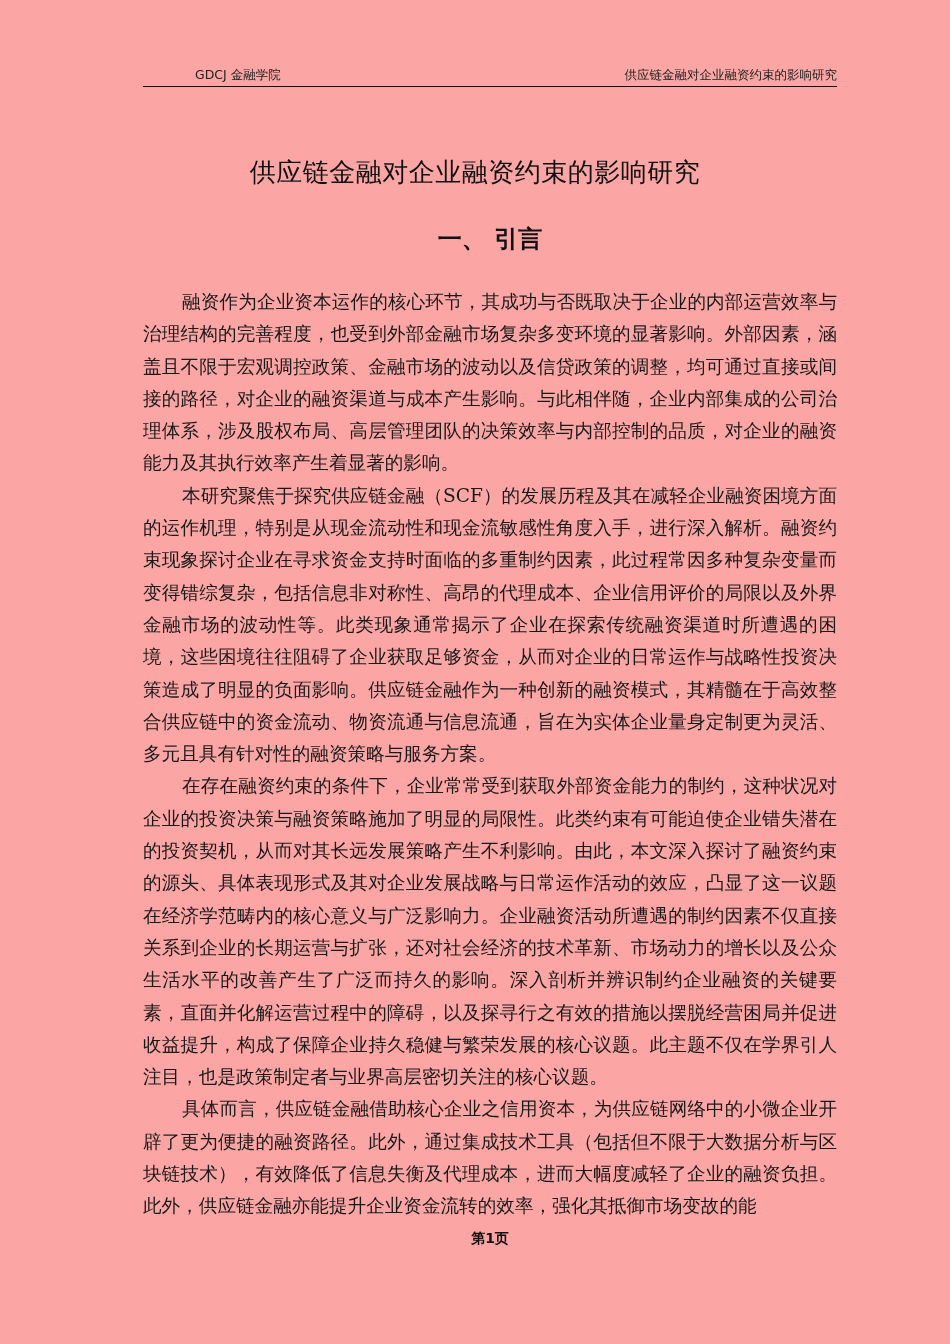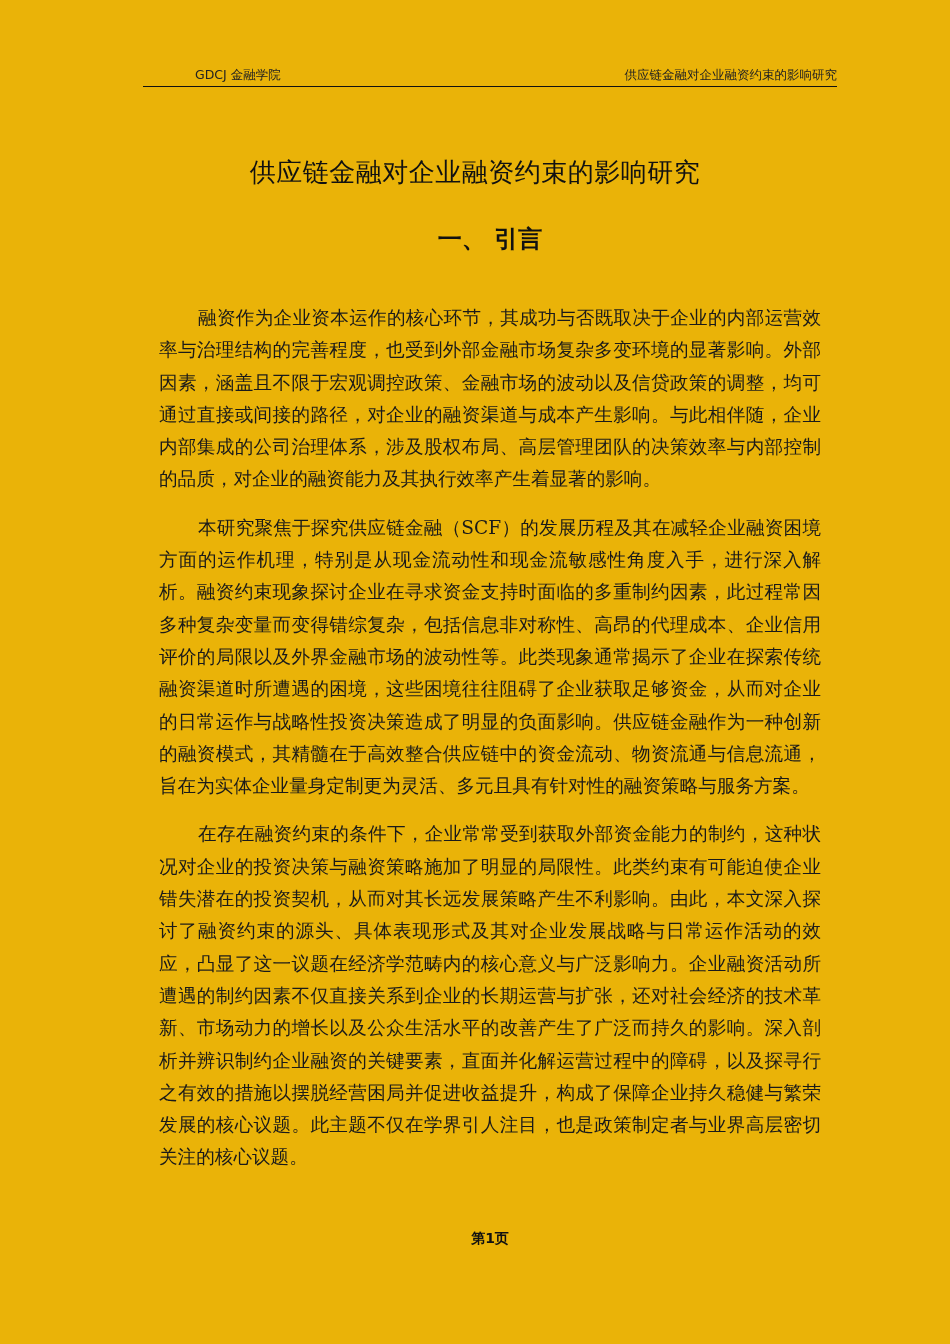--- a/index.html
+++ b/index.html
@@ -1,17 +1,17 @@
 <!DOCTYPE html>
 <html><head>
 <meta charset="utf-8">
 <style>
   html, body { margin: 0; padding: 0; background: #ffffff; }
   body { width: 950px; height: 1344px; position: relative; overflow: hidden; color: #111; }
-  .page { position: absolute; left: 0; top: 0; width: 950px; height: 1344px; background: #eab308; }
+  .page { position: absolute; left: 0; top: 0; width: 950px; height: 1344px; background: #fca5a5; }
   .header {
     position: absolute; left: 143px; top: 66px; width: 694px; height: 20px;
     border-bottom: 1.5px solid #111;
     font-family: "DejaVu Sans", "Liberation Sans", sans-serif;
     font-size: 12.5px; line-height: 18px; color: #222;
   }
   .header .left { position: absolute; left: 52px; top: 0; }
   .header .right { position: absolute; right: 0; top: 0; }
   .title {
     position: absolute; left: 0; width: 950px; top: 152px; text-align: center;
@@ -22,21 +22,21 @@
     position: absolute; left: 0; width: 980px; top: 219px; text-align: center;
     font-family: "DejaVu Sans", "Liberation Sans", sans-serif;
     font-size: 24px; line-height: 40px; font-weight: bold; color: #111;
   }
   .body {
     position: absolute; left: 143px; top: 286px; width: 694px;
     font-family: "DejaVu Serif", "Liberation Serif", serif;
     font-size: 18.6px; line-height: 32.3px; color: #1a1a1a;
     text-align: justify;
   }
-  .body p { margin: 16px; text-indent: 2.1em; text-align: justify; }
+  .body p { margin: 0; text-indent: 2.1em; text-align: justify; }
   .footer {
     position: absolute; left: 0; width: 980px; top: 1228px; text-align: center;
     font-family: "DejaVu Sans", "Liberation Sans", sans-serif;
     font-size: 14px; font-weight: bold; line-height: 20px; color: #111;
   }
 </style>
 </head>
 <body>
 
 <div class="page">
@@ -47,17 +47,18 @@
   </div>
 
   <div class="title">供应链金融对企业融资约束的影响研究</div>
 
   <div class="section">一、 引言</div>
 
   <div class="body">
     <p>融资作为企业资本运作的核心环节，其成功与否既取决于企业的内部运营效率与治理结构的完善程度，也受到外部金融市场复杂多变环境的显著影响。外部因素，涵盖且不限于宏观调控政策、金融市场的波动以及信贷政策的调整，均可通过直接或间接的路径，对企业的融资渠道与成本产生影响。与此相伴随，企业内部集成的公司治理体系，涉及股权布局、高层管理团队的决策效率与内部控制的品质，对企业的融资能力及其执行效率产生着显著的影响。</p>
     <p>本研究聚焦于探究供应链金融（SCF）的发展历程及其在减轻企业融资困境方面的运作机理，特别是从现金流动性和现金流敏感性角度入手，进行深入解析。融资约束现象探讨企业在寻求资金支持时面临的多重制约因素，此过程常因多种复杂变量而变得错综复杂，包括信息非对称性、高昂的代理成本、企业信用评价的局限以及外界金融市场的波动性等。此类现象通常揭示了企业在探索传统融资渠道时所遭遇的困境，这些困境往往阻碍了企业获取足够资金，从而对企业的日常运作与战略性投资决策造成了明显的负面影响。供应链金融作为一种创新的融资模式，其精髓在于高效整合供应链中的资金流动、物资流通与信息流通，旨在为实体企业量身定制更为灵活、多元且具有针对性的融资策略与服务方案。</p>
     <p>在存在融资约束的条件下，企业常常受到获取外部资金能力的制约，这种状况对企业的投资决策与融资策略施加了明显的局限性。此类约束有可能迫使企业错失潜在的投资契机，从而对其长远发展策略产生不利影响。由此，本文深入探讨了融资约束的源头、具体表现形式及其对企业发展战略与日常运作活动的效应，凸显了这一议题在经济学范畴内的核心意义与广泛影响力。企业融资活动所遭遇的制约因素不仅直接关系到企业的长期运营与扩张，还对社会经济的技术革新、市场动力的增长以及公众生活水平的改善产生了广泛而持久的影响。深入剖析并辨识制约企业融资的关键要素，直面并化解运营过程中的障碍，以及探寻行之有效的措施以摆脱经营困局并促进收益提升，构成了保障企业持久稳健与繁荣发展的核心议题。此主题不仅在学界引人注目，也是政策制定者与业界高层密切关注的核心议题。</p>
+    <p>具体而言，供应链金融借助核心企业之信用资本，为供应链网络中的小微企业开辟了更为便捷的融资路径。此外，通过集成技术工具（包括但不限于大数据分析与区块链技术），有效降低了信息失衡及代理成本，进而大幅度减轻了企业的融资负担。此外，供应链金融亦能提升企业资金流转的效率，强化其抵御市场变故的能</p>
   </div>
 
   <div class="footer">第1页</div>
 
 </div>
 
 </body></html>

